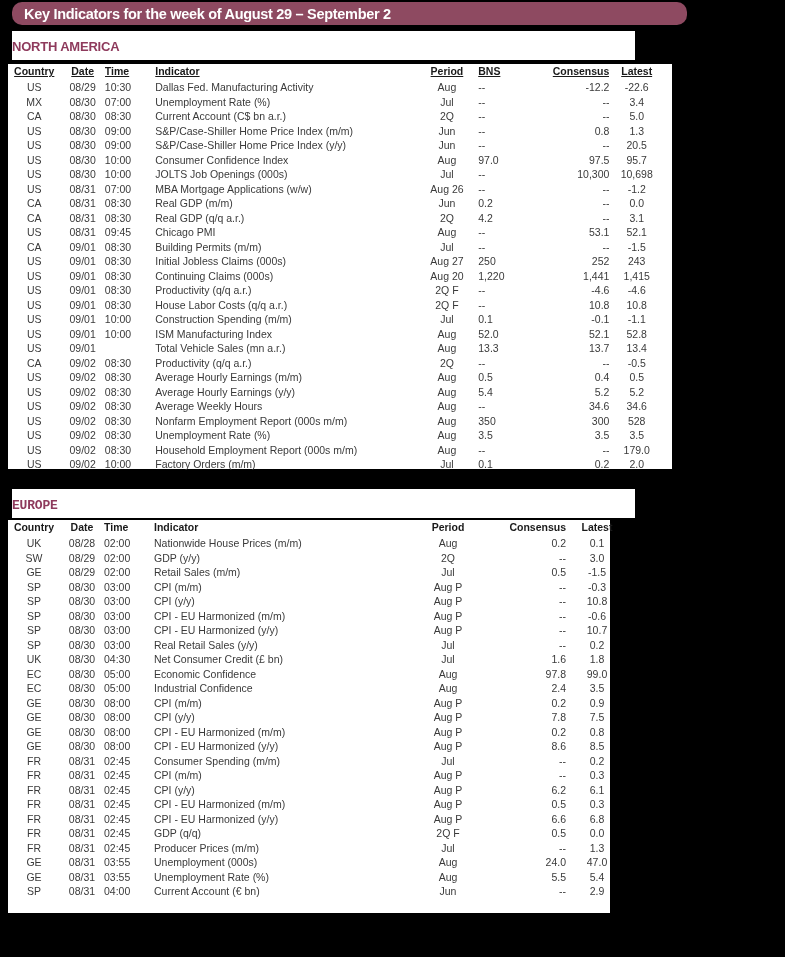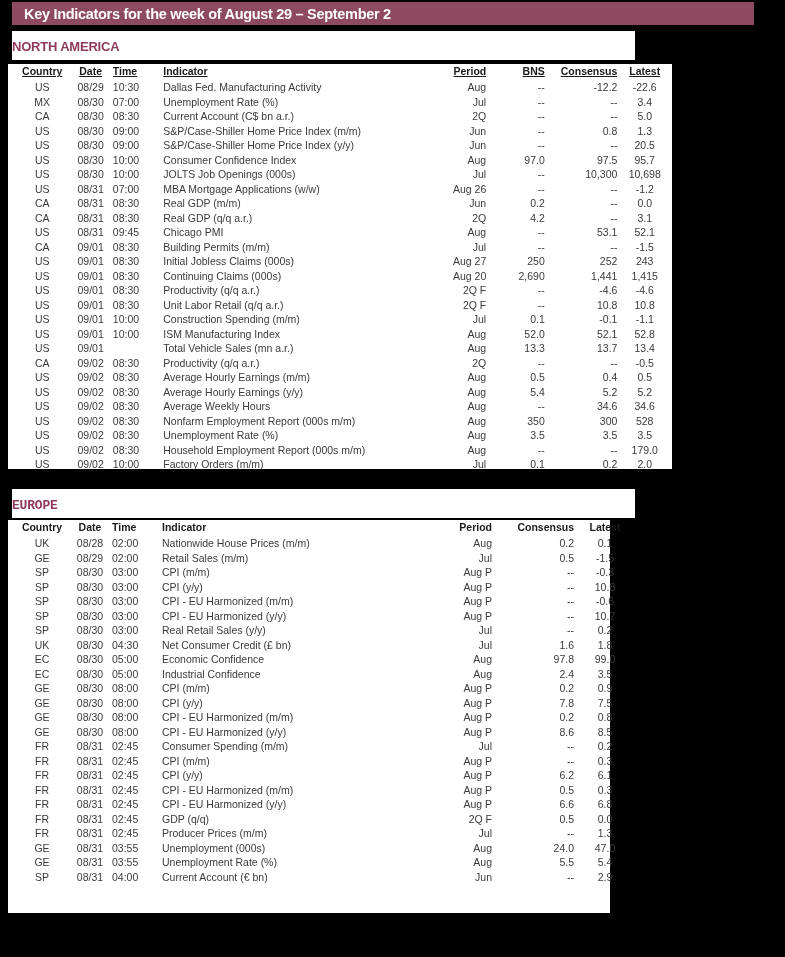--- a/index.html
+++ b/index.html
@@ -13,25 +13,26 @@
     position: relative;
     font-family: "Liberation Sans", sans-serif;
     overflow: hidden;
   }
 
   
   #title-bar {
     position: absolute;
     left: 12px;
     top: 2px;
-    width: 742px;
+    width: 675px;
     height: 23px;
     background: #8e4a61;
     display: flex;
     align-items: center;
+    border-radius: 10px;
   }
   #title-bar .title-text {
     color: #ffffff;
     font-size: 14.5px;
     font-weight: bold;
     letter-spacing: -0.3px;
     padding-left: 12px;
     white-space: nowrap;
   }
 
@@ -56,21 +57,20 @@
     left: 8px;
     background: #ffffff;
     box-sizing: border-box;
   }
   table.kt {
     border-collapse: collapse;
     width: 100%;
     table-layout: fixed;
     font-size: 10.5px;
     color: #3a3a3a;
-    margin-left: 8px;
   }
   table.kt th, table.kt td {
     padding: 0;
     height: 14.5px;
     line-height: 14.5px;
     font-weight: normal;
     white-space: nowrap;
     overflow: hidden;
   }
   table.kt thead th {
@@ -87,22 +87,22 @@
   }
   
   .eu thead th span.hl {
     text-decoration: none;
   }
 
   .c-country { width: 52px; text-align: center; }
   .c-date    { width: 44px; text-align: center; }
   .c-time    { width: 44px; text-align: left; }
   .c-ind     { width: 264px; text-align: left; padding-left: 6px !important; }
-  .c-period  { width: 62px; text-align: right; }
-  .c-bns     { width: 58px; text-align: right; }
+  .c-period  { width: 62px; text-align: center; }
+  .c-bns     { width: 58px; text-align: left; }
   .c-cons    { width: 72px; text-align: right; }
   .c-latest  { width: 62px; text-align: center;  padding-right: 8px !important; }
 
   
   .eu .c-ind    { width: 264px; }
   .eu .c-period { width: 72px; }
   .eu .c-cons   { width: 82px; }
   .eu .c-latest { width: 72px; padding-right: 10px !important; }
 
   .hdr-row th { padding-bottom: 1px !important; }
@@ -271,39 +271,39 @@
           <td class="c-bns">250</td>
           <td class="c-cons">252</td>
           <td class="c-latest">243</td>
         </tr>
         <tr>
           <td class="c-country">US</td>
           <td class="c-date">09/01</td>
           <td class="c-time">08:30</td>
           <td class="c-ind">Continuing Claims (000s)</td>
           <td class="c-period">Aug 20</td>
-          <td class="c-bns">2,690</td>
+          <td class="c-bns">1,220</td>
           <td class="c-cons">1,441</td>
           <td class="c-latest">1,415</td>
         </tr>
         <tr>
           <td class="c-country">US</td>
           <td class="c-date">09/01</td>
           <td class="c-time">08:30</td>
           <td class="c-ind">Productivity (q/q a.r.)</td>
           <td class="c-period">2Q F</td>
           <td class="c-bns">--</td>
           <td class="c-cons">-4.6</td>
           <td class="c-latest">-4.6</td>
         </tr>
         <tr>
           <td class="c-country">US</td>
           <td class="c-date">09/01</td>
           <td class="c-time">08:30</td>
-          <td class="c-ind">Unit Labor Retail (q/q a.r.)</td>
+          <td class="c-ind">House Labor Costs (q/q a.r.)</td>
           <td class="c-period">2Q F</td>
           <td class="c-bns">--</td>
           <td class="c-cons">10.8</td>
           <td class="c-latest">10.8</td>
         </tr>
         <tr>
           <td class="c-country">US</td>
           <td class="c-date">09/01</td>
           <td class="c-time">10:00</td>
           <td class="c-ind">Construction Spending (m/m)</td>
@@ -445,20 +445,29 @@
         <tr>
           <td class="c-country">UK</td>
           <td class="c-date">08/28</td>
           <td class="c-time">02:00</td>
           <td class="c-ind">Nationwide House Prices (m/m)</td>
           <td class="c-period">Aug</td>
           <td class="c-cons">0.2</td>
           <td class="c-latest">0.1</td>
         </tr>
         <tr>
+          <td class="c-country">SW</td>
+          <td class="c-date">08/29</td>
+          <td class="c-time">02:00</td>
+          <td class="c-ind">GDP (y/y)</td>
+          <td class="c-period">2Q</td>
+          <td class="c-cons">--</td>
+          <td class="c-latest">3.0</td>
+        </tr>
+        <tr>
           <td class="c-country">GE</td>
           <td class="c-date">08/29</td>
           <td class="c-time">02:00</td>
           <td class="c-ind">Retail Sales (m/m)</td>
           <td class="c-period">Jul</td>
           <td class="c-cons">0.5</td>
           <td class="c-latest">-1.5</td>
         </tr>
         <tr>
           <td class="c-country">SP</td>

